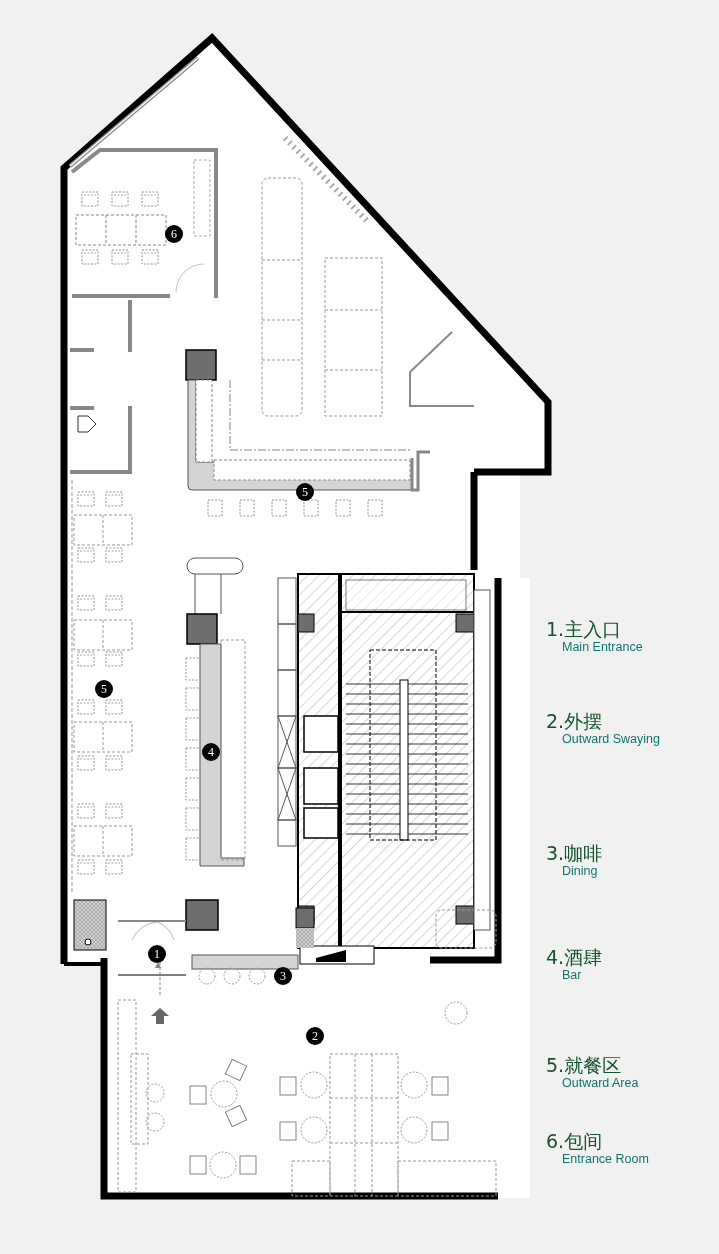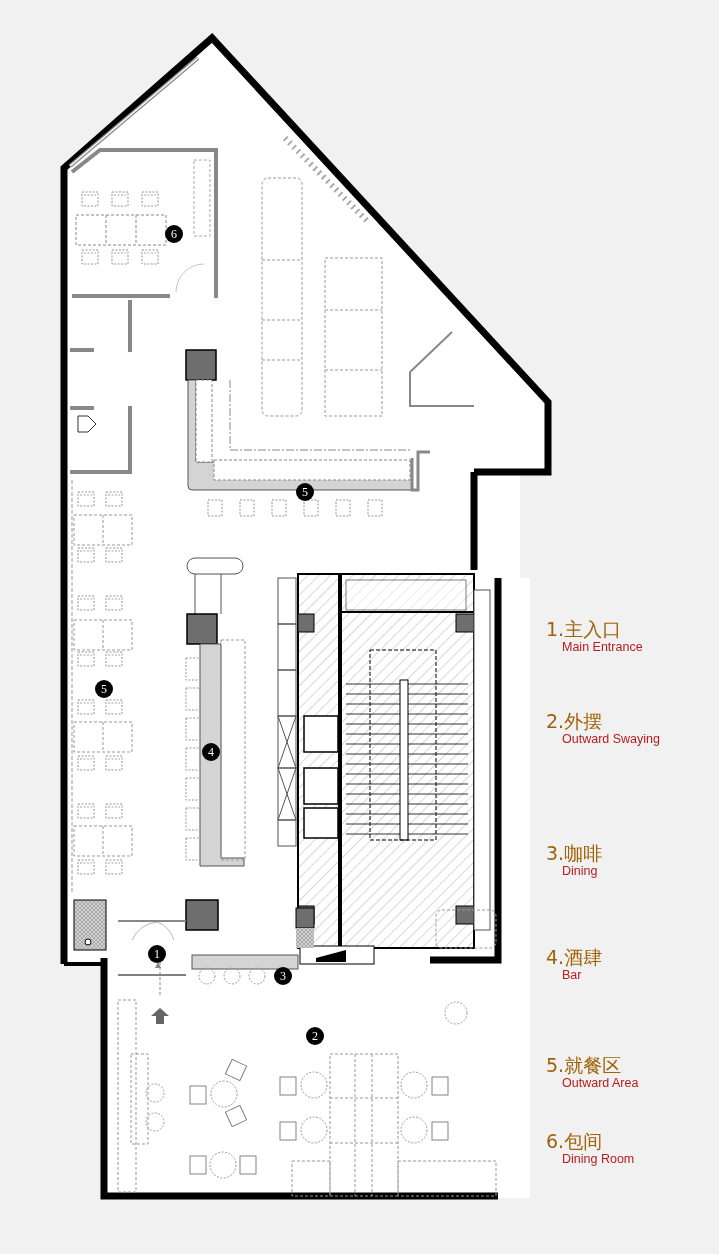--- a/index.html
+++ b/index.html
@@ -3,22 +3,22 @@
 <meta charset="utf-8">
 <style>
   html, body { margin: 0; padding: 0; }
   body {
     width: 719px; height: 1254px; background: #f1f1f1; position: relative; overflow: hidden;
     font-family: "Liberation Sans", "DejaVu Sans", sans-serif;
   }
   #plan { position: absolute; left: 0; top: 0; width: 719px; height: 1254px; }
   .legend { position: absolute; left: 546px; top: 618px; width: 170px; }
   .legend-item { position: absolute; left: 0; }
-  .legend-zh { font-size: 19px; color: #a16207; line-height: 22px; white-space: nowrap; font-family: "DejaVu Sans", sans-serif; }
-  .legend-en { font-size: 12.5px; color: #b91c1c; margin-left: 16px; line-height: 14px; white-space: nowrap; }
+  .legend-zh { font-size: 19px; color: #14532d; line-height: 22px; white-space: nowrap; font-family: "DejaVu Sans", sans-serif; }
+  .legend-en { font-size: 12.5px; color: #0f766e; margin-left: 16px; line-height: 14px; white-space: nowrap; }
   .marker { position: absolute; width: 18px; height: 18px; border-radius: 50%; background: #000; color: #fff;
     font-size: 12px; font-family: "Liberation Serif", serif; text-align: center; line-height: 18px; }
 </style>
 </head>
 <body>
 
 <svg id="plan" viewBox="0 0 719 1254" xmlns="http://www.w3.org/2000/svg">
   <defs>
     <pattern id="hatch" width="8" height="8" patternUnits="userSpaceOnUse" patternTransform="rotate(45)">
       <line x1="0" y1="0" x2="0" y2="8" stroke="#9a9a9a" stroke-width="0.8"></line>
@@ -287,15 +287,15 @@
   <div class="legend-item" style="top:328px">
     <div class="legend-zh"><span>4.</span><span>酒肆</span></div>
     <div class="legend-en">Bar</div>
   </div>
   <div class="legend-item" style="top:436px">
     <div class="legend-zh"><span>5.</span><span>就餐区</span></div>
     <div class="legend-en">Outward Area</div>
   </div>
   <div class="legend-item" style="top:512px">
     <div class="legend-zh"><span>6.</span><span>包间</span></div>
-    <div class="legend-en">Dining Room</div>
+    <div class="legend-en">Entrance Room</div>
   </div>
 </div>
 
 </body></html>

